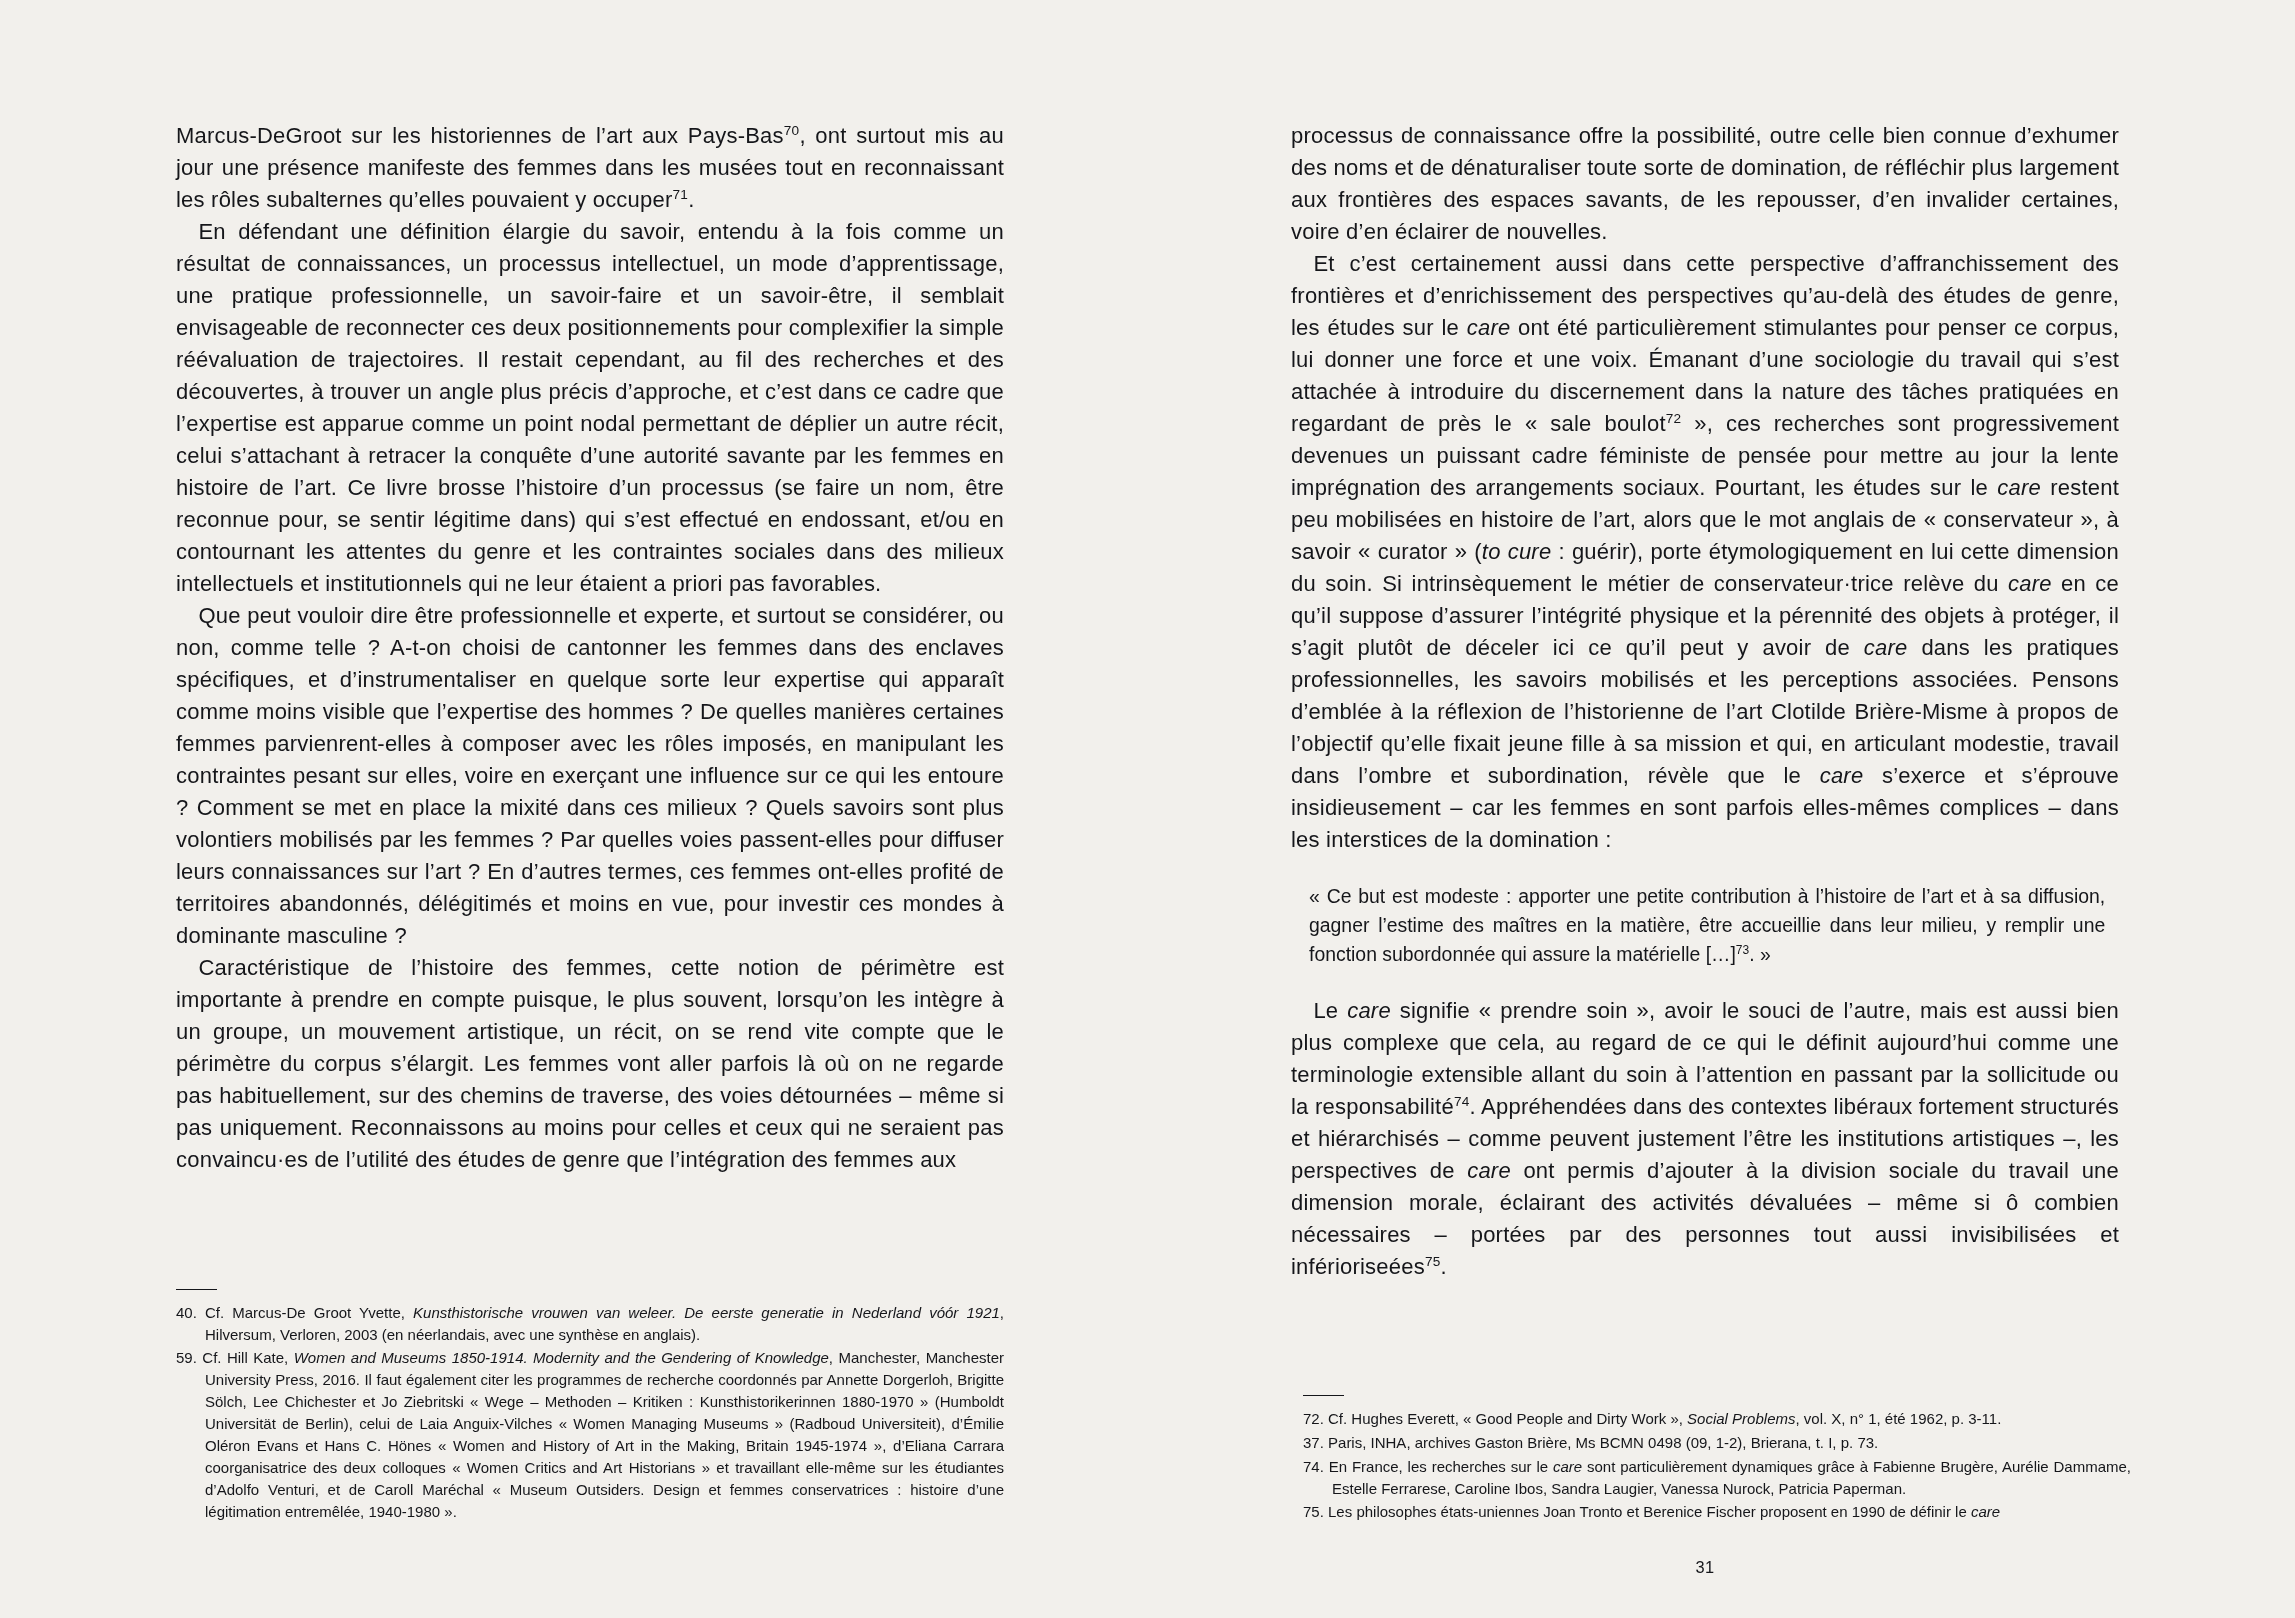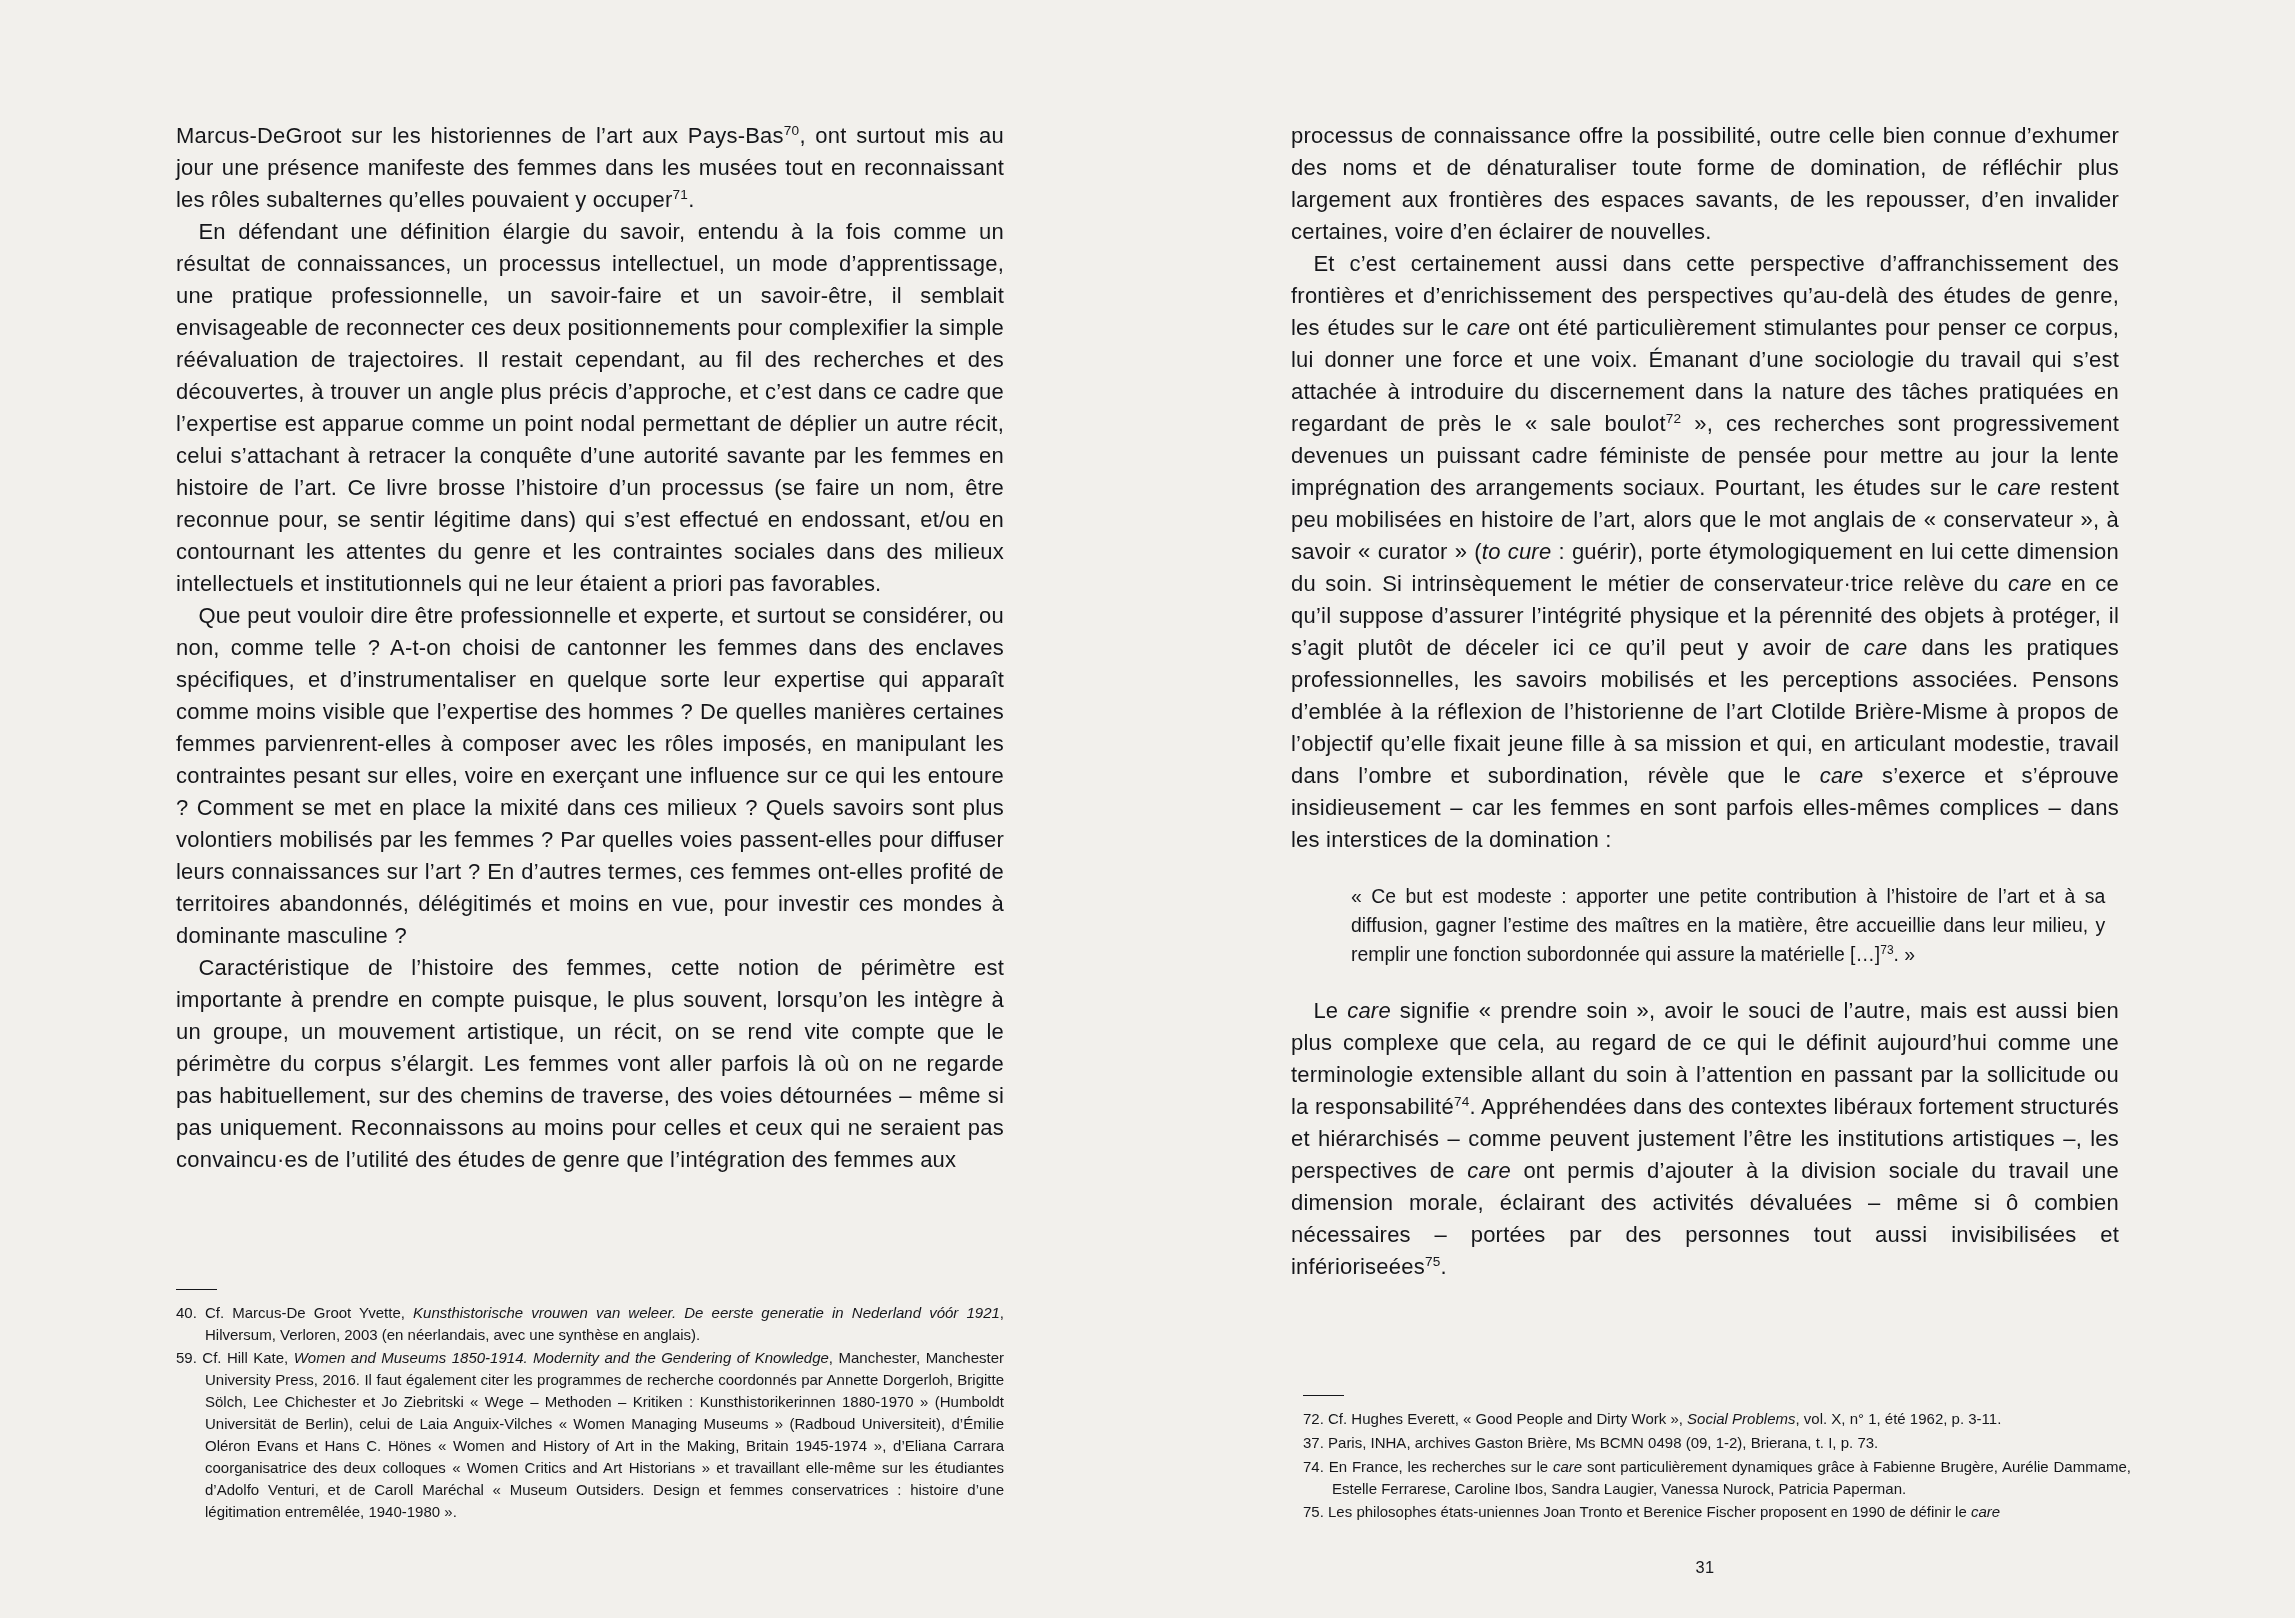--- a/index.html
+++ b/index.html
@@ -54,21 +54,21 @@
     -webkit-hyphens: auto;
     letter-spacing: 0.01em;
   }
   p.body.indent {
     text-indent: 22.4px;
   }
   .quote {
     font-size: 19.4px;
     line-height: 29px;
     text-align: justify;
-    margin: 26px 0 26px 60px;
+    margin: 26px 0 26px 18px;
     padding-right: 13.8px;
     hyphens: auto;
     -webkit-hyphens: auto;
   }
   sup {
     font-size: 0.62em;
     vertical-align: super;
     line-height: 0;
   }
   em, i { font-style: italic; }
@@ -137,21 +137,21 @@
         </p>
         <p class="note">
           <span class="num">59.</span>
           <span>Cf. Hill Kate, <i>Women and Museums 1850-1914. Modernity and the Gendering of Knowledge</i>, Manchester, Manchester University Press, 2016. Il faut également citer les programmes de recherche coordonnés par Annette Dorgerloh, Brigitte Sölch, Lee Chichester et Jo Ziebritski « Wege – Methoden – Kritiken : Kunsthistorikerinnen 1880-1970 » (Humboldt Universität de Berlin), celui de Laia Anguix-Vilches « Women Managing Museums » (Radboud Universiteit), d’Émilie Oléron Evans et Hans C. Hönes « Women and History of Art in the Making, Britain 1945-1974 », d’Eliana Carrara coorganisatrice des deux colloques « Women Critics and Art Historians » et travaillant elle-même sur les étudiantes d’Adolfo Venturi, et de Caroll Maréchal « Museum Outsiders. Design et femmes conservatrices : histoire d’une légitimation entremêlée, 1940-1980 ».</span>
         </p>
       </div>
     </div>
 
     <div class="leaf leaf-right">
       <div class="column">
-        <p class="body">processus de connaissance offre la possibilité, outre celle bien connue d’exhumer des noms et de dénaturaliser toute forme de domination, de réfléchir plus largement aux frontières des espaces savants, de les repousser, d’en invalider certaines, voire d’en éclairer de nouvelles.</p>
+        <p class="body">processus de connaissance offre la possibilité, outre celle bien connue d’exhumer des noms et de dénaturaliser toute sorte de domination, de réfléchir plus largement aux frontières des espaces savants, de les repousser, d’en invalider certaines, voire d’en éclairer de nouvelles.</p>
         <p class="body indent">Et c’est certainement aussi dans cette perspective d’affranchissement des frontières et d’enrichissement des perspectives qu’au-delà des études de genre, les études sur le <i>care</i> ont été particulièrement stimulantes pour penser ce corpus, lui donner une force et une voix. Émanant d’une sociologie du travail qui s’est attachée à introduire du discernement dans la nature des tâches pratiquées en regardant de près le « sale boulot<sup>72</sup> », ces recherches sont progressivement devenues un puissant cadre féministe de pensée pour mettre au jour la lente imprégnation des arrangements sociaux. Pourtant, les études sur le <i>care</i> restent peu mobilisées en histoire de l’art, alors que le mot anglais de « conservateur », à savoir « curator » (<i>to cure</i> : guérir), porte étymologiquement en lui cette dimension du soin. Si intrinsèquement le métier de conservateur·trice relève du <i>care</i> en ce qu’il suppose d’assurer l’intégrité physique et la pérennité des objets à protéger, il s’agit plutôt de déceler ici ce qu’il peut y avoir de <i>care</i> dans les pratiques professionnelles, les savoirs mobilisés et les perceptions associées. Pensons d’emblée à la réflexion de l’historienne de l’art Clotilde Brière-Misme à propos de l’objectif qu’elle fixait jeune fille à sa mission et qui, en articulant modestie, travail dans l’ombre et subordination, révèle que le <i>care</i> s’exerce et s’éprouve insidieusement – car les femmes en sont parfois elles-mêmes complices – dans les interstices de la domination :</p>
         <blockquote class="quote">« Ce but est modeste : apporter une petite contribution à l’histoire de l’art et à sa diffusion, gagner l’estime des maîtres en la matière, être accueillie dans leur milieu, y remplir une fonction subordonnée qui assure la matérielle […]<sup>73</sup>. »</blockquote>
         <p class="body indent">Le <i>care</i> signifie « prendre soin », avoir le souci de l’autre, mais est aussi bien plus complexe que cela, au regard de ce qui le définit aujourd’hui comme une terminologie extensible allant du soin à l’attention en passant par la sollicitude ou la responsabilité<sup>74</sup>. Appréhendées dans des contextes libéraux fortement structurés et hiérarchisés – comme peuvent justement l’être les institutions artistiques –, les perspectives de <i>care</i> ont permis d’ajouter à la division sociale du travail une dimension morale, éclairant des activités dévaluées – même si ô combien nécessaires – portées par des personnes tout aussi invisibilisées et inférioriseées<sup>75</sup>.</p>
       </div>
       <div class="notes">
         <div class="notes-rule"></div>
         <p class="note">
           <span class="num">72.</span>
           <span>Cf. Hughes Everett, « Good People and Dirty Work », <i>Social Problems</i>, vol. X, n° 1, été 1962, p. 3-11.</span>
         </p>

